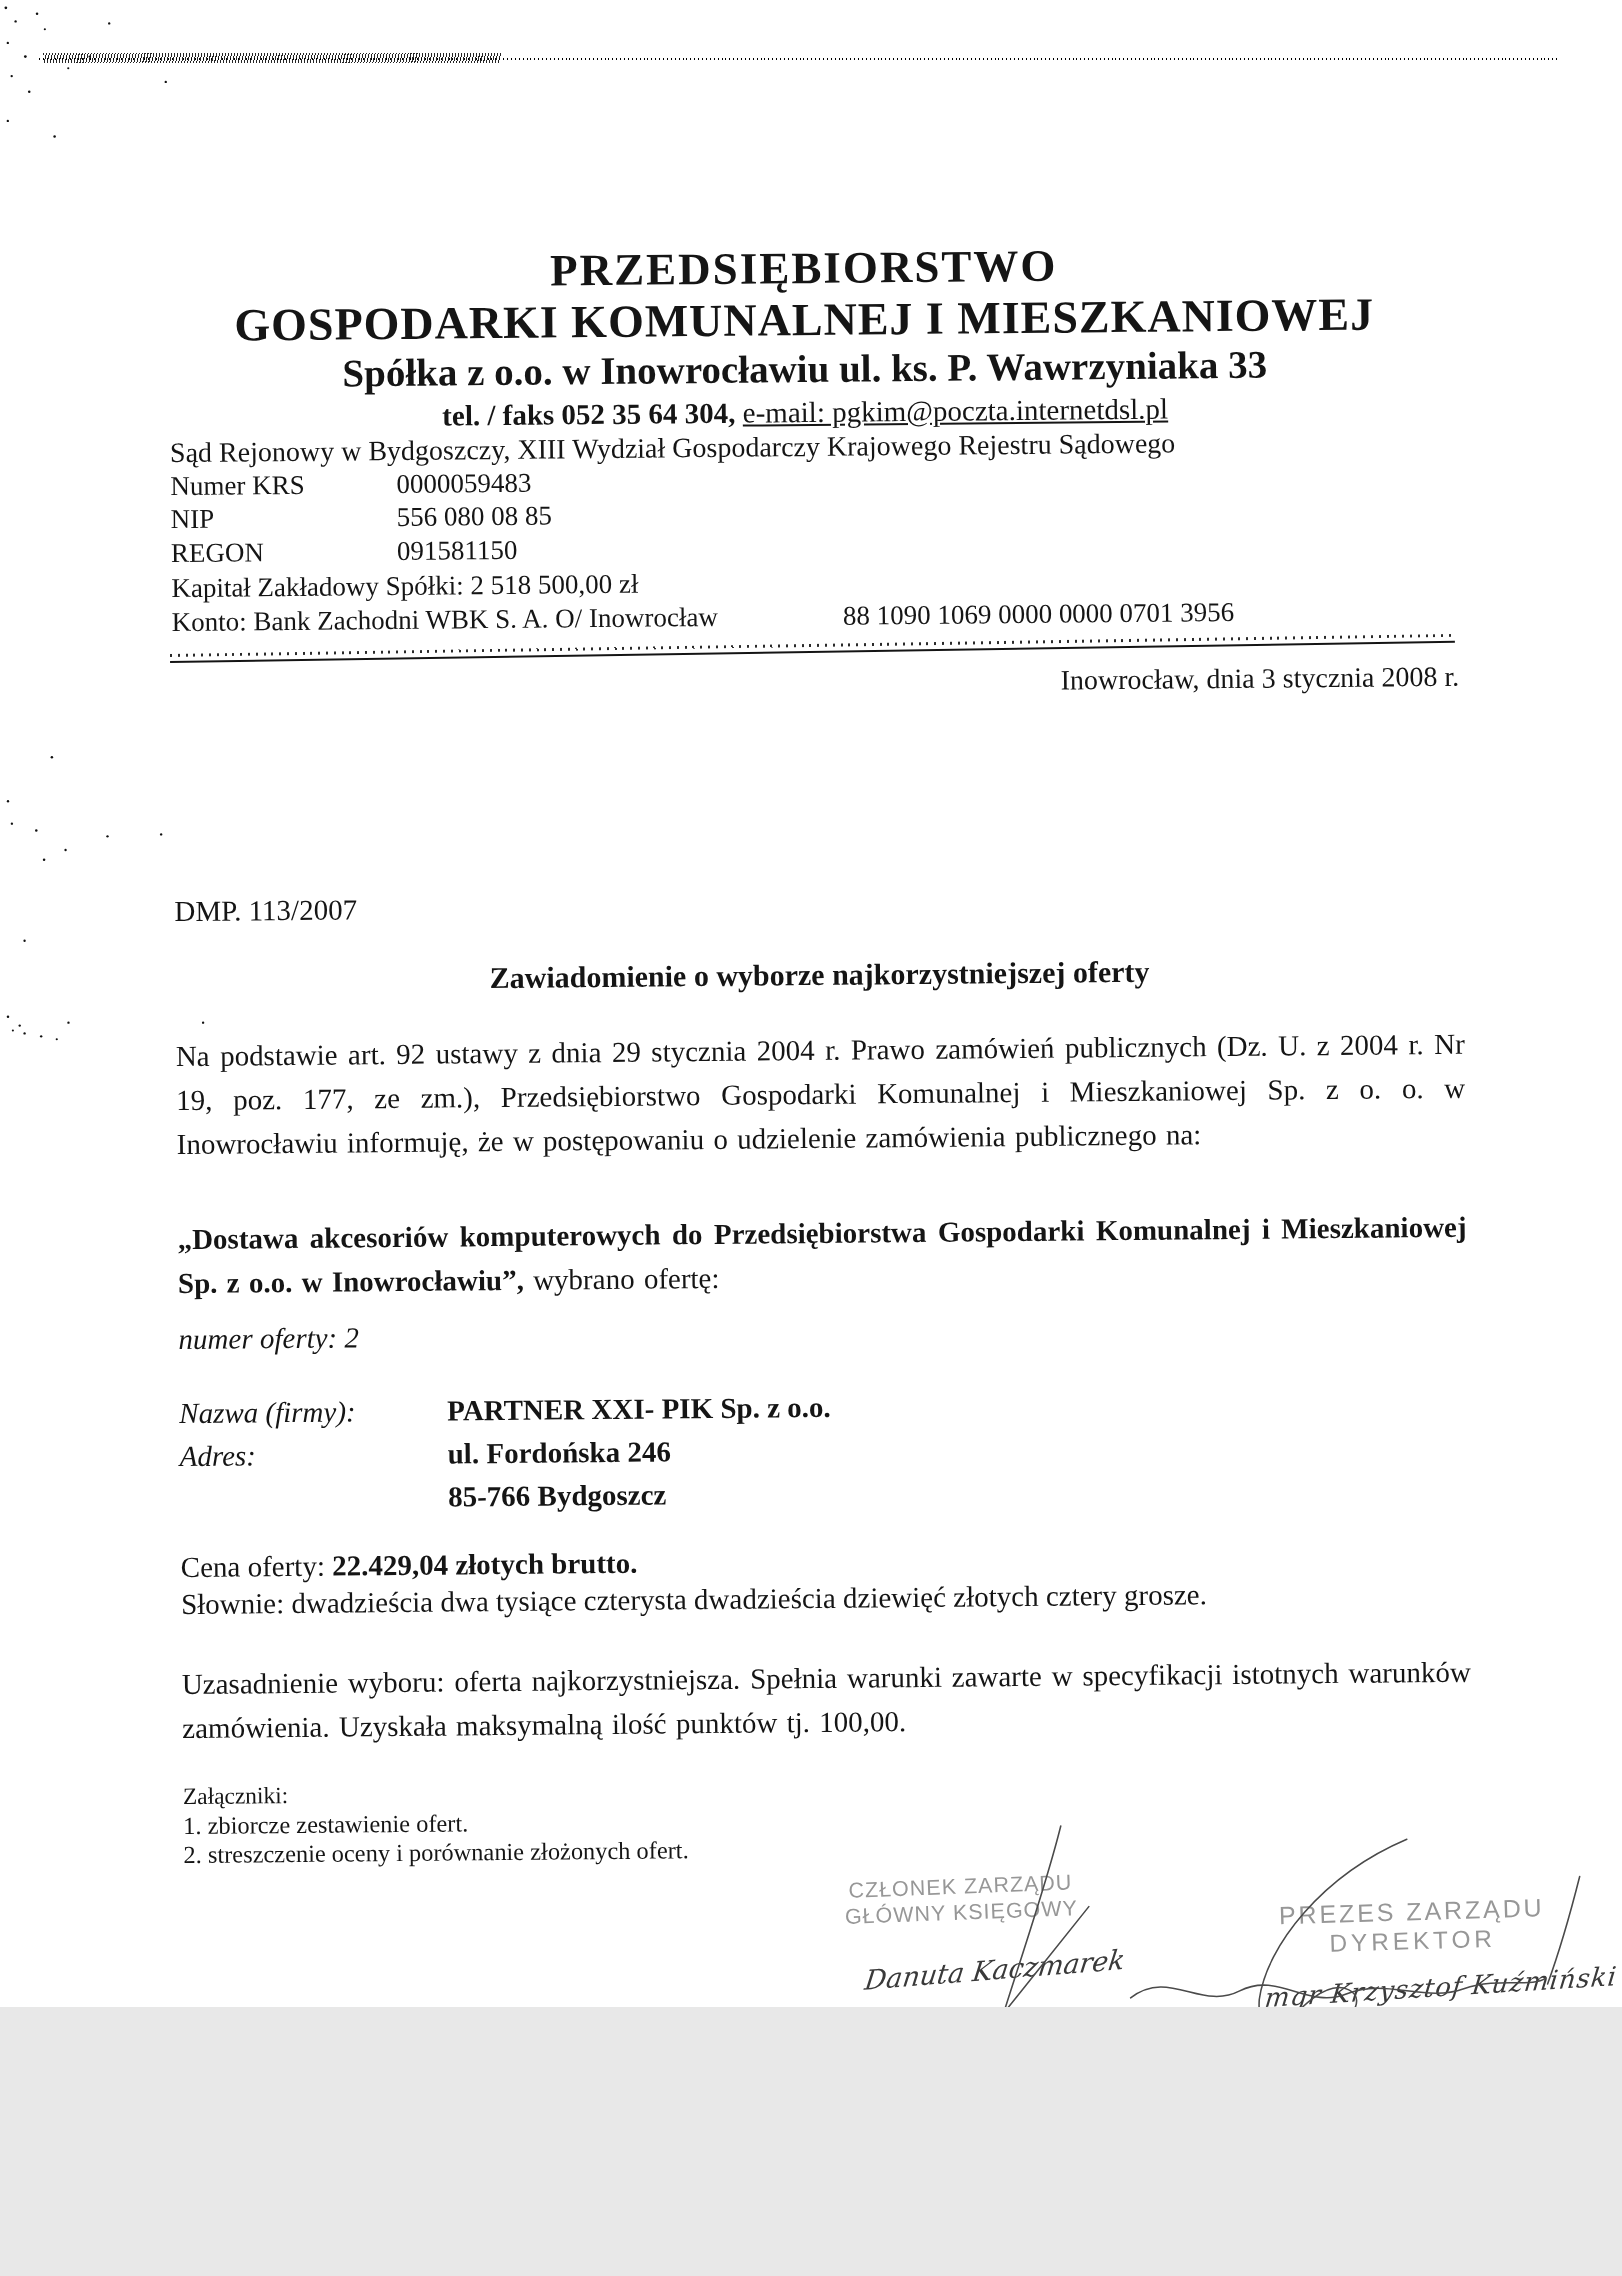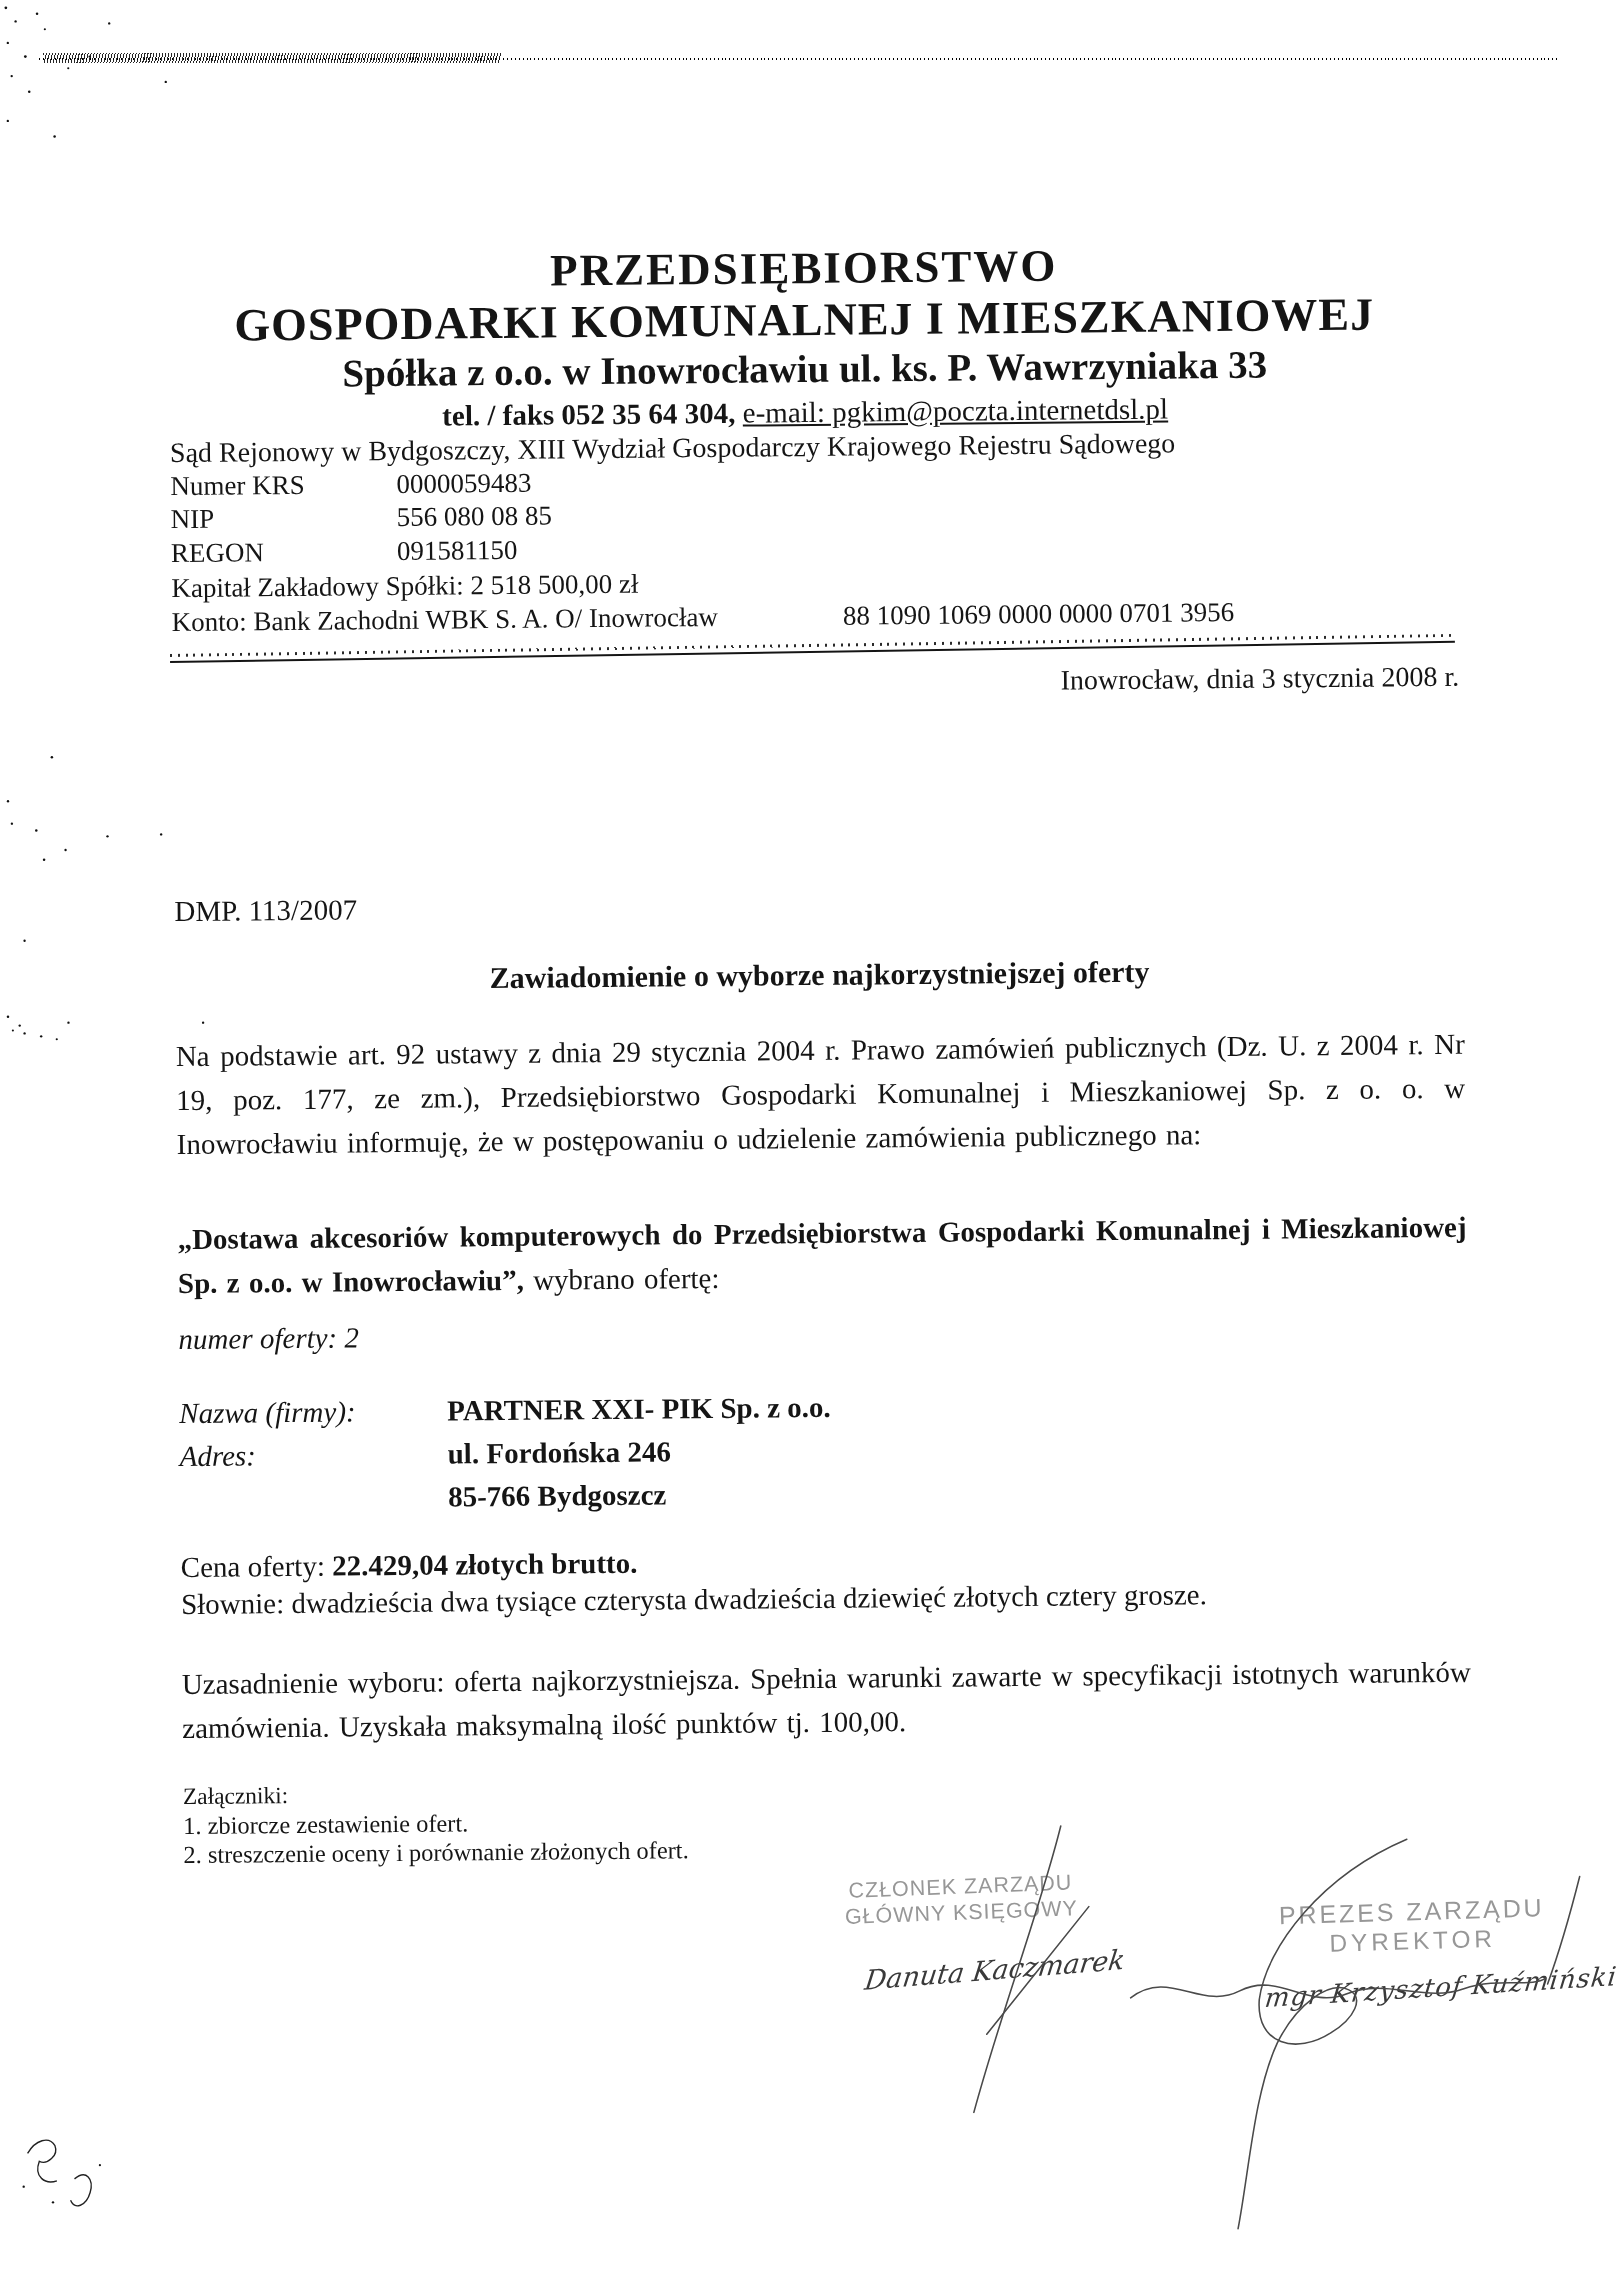--- a/index.html
+++ b/index.html
@@ -1,17 +1,17 @@
 <!DOCTYPE html>
 <html><head>
 <meta charset="utf-8">
 <style>
   html,body{margin:0;padding:0;background:#e8e8e8;}
   .page{
-    position:relative;width:1623px;height:2276px;margin:0 auto;
+    position:relative;width:1623px;height:2007px;margin:0 auto;
     background:#ffffff;overflow:hidden;
     color:#151515;
     font-family:"Liberation Serif","DejaVu Serif",serif;
   }
   .content{position:absolute;inset:0;transform:rotate(-0.55deg);transform-origin:811px 1073px;}
   .abs{position:absolute;}
   .ctr{left:0;width:1623px;text-align:center;}
   .hl1{top:242px;font-size:45px;font-weight:bold;letter-spacing:2px;}
   .hl2{top:293px;font-size:46px;font-weight:bold;letter-spacing:1px;}
   .hl3{top:346px;font-size:39px;font-weight:bold;}

